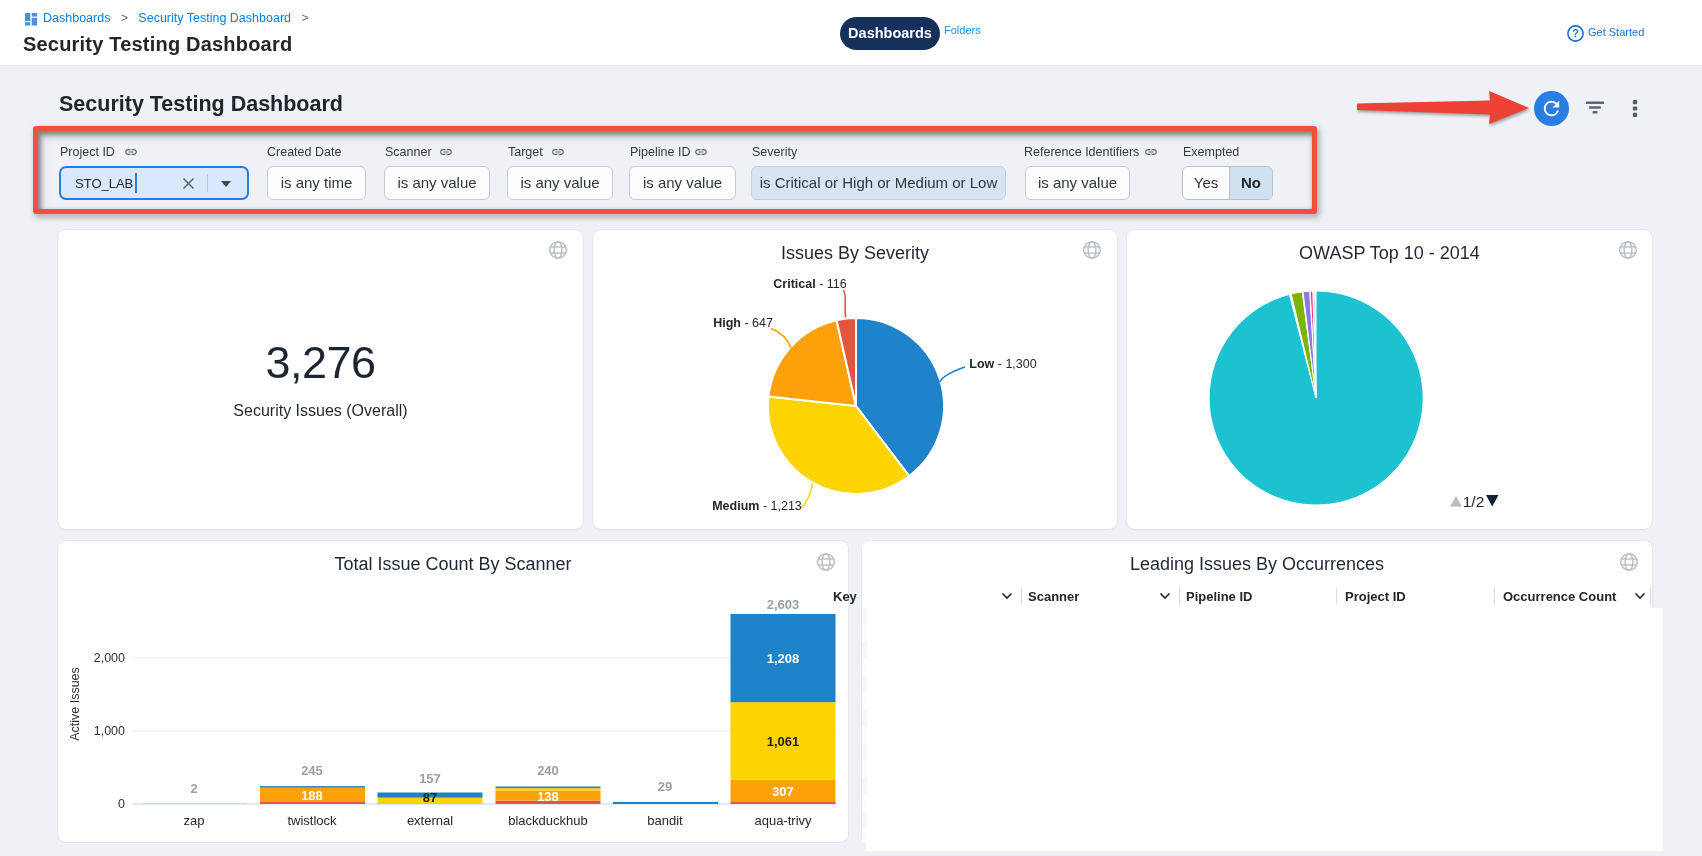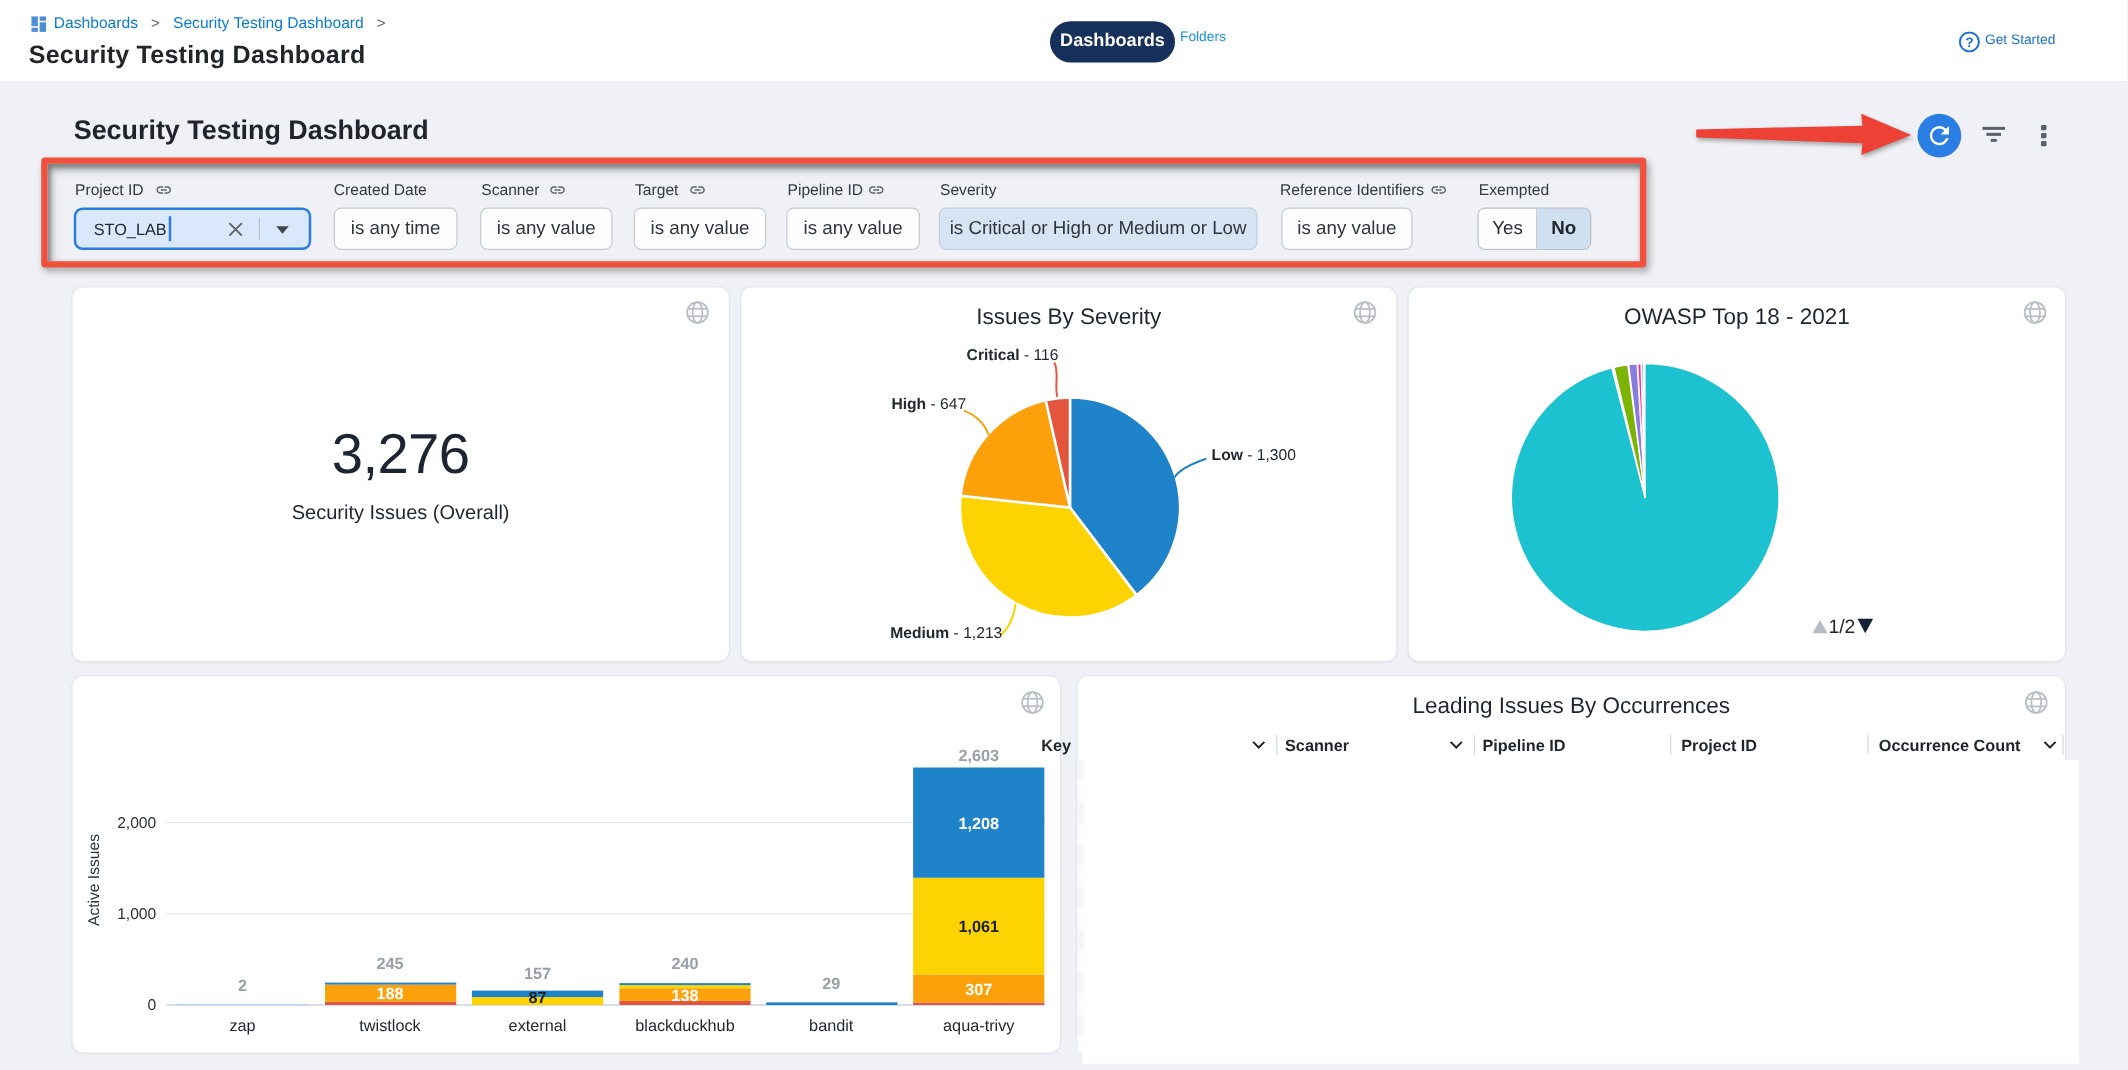--- a/index.html
+++ b/index.html
@@ -164,36 +164,37 @@
       <path d="M207 278.5 C 214 273, 218 263, 219.5 253" fill="none" stroke="#fdd402" stroke-width="1.6"></path>
       <path d="M372 137 C 357 142, 349 148, 346.5 152" fill="none" stroke="#1f83c9" stroke-width="1.6"></path>
       <text x="217" y="58" text-anchor="middle" font-size="12.5" fill="#22282e" font-family="Liberation Sans, sans-serif"><tspan font-weight="bold">Critical</tspan> - 116</text>
       <text x="150" y="97" text-anchor="middle" font-size="12.5" fill="#22282e" font-family="Liberation Sans, sans-serif"><tspan font-weight="bold">High</tspan> - 647</text>
       <text x="164" y="280" text-anchor="middle" font-size="12.5" fill="#22282e" font-family="Liberation Sans, sans-serif"><tspan font-weight="bold">Medium</tspan> - 1,213</text>
       <text x="410" y="138" text-anchor="middle" font-size="12.5" fill="#22282e" font-family="Liberation Sans, sans-serif"><tspan font-weight="bold">Low</tspan> - 1,300</text>
     </svg>
   </div>
 
   <div class="card" style="left:1127px;top:230px;width:525px;height:299px">
-    <div class="ctitle" style="top:13px">OWASP Top 18 - 2021</div>
+    <div class="ctitle" style="top:13px">OWASP Top 10 - 2014</div>
     <svg class="abs" style="left:0;top:0" width="525" height="299" viewBox="0 0 525 299">
       <g stroke="#fff" stroke-width="1" stroke-linejoin="round">
         <path d="M189 168 L189 61 A107 107 0 1 1 162.4 64.4 Z" fill="#1cc2cf"></path>
         <path d="M189 168 L164.2 63.9 A107 107 0 0 1 175.2 61.9 Z" fill="#7cb305"></path>
         <path d="M189 168 L176.0 61.8 A107 107 0 0 1 182.7 61.2 Z" fill="#8a7be0"></path>
         <path d="M189 168 L183.2 61.16 A107 107 0 0 1 185.8 61.05 Z" fill="#fb2d9a"></path>
         <path d="M189 168 L186.2 61.04 A107 107 0 0 1 187.7 61.01 Z" fill="#35c46c"></path>
       </g>
       <polygon points="323,276.5 335,276.5 329,266" fill="#b6bcc4"></polygon>
       <text x="346.5" y="276.5" text-anchor="middle" font-size="15.5" fill="#22272d" font-family="Liberation Sans, sans-serif">1/2</text>
       <polygon points="359,265 371.5,265 365.2,276.5" fill="#131f33"></polygon>
     </svg>
   </div>
 
   <div class="card" style="left:58px;top:541px;width:790px;height:301px">
+    <div class="ctitle" style="top:13px">Total Issue Count By Scanner</div>
     <svg class="abs" style="left:0;top:0" width="790" height="301" viewBox="0 0 790 301" font-family="Liberation Sans, sans-serif">
       <line x1="75" y1="117" x2="778" y2="117" stroke="#e7e9ed" stroke-width="1"></line>
       <line x1="75" y1="190" x2="778" y2="190" stroke="#e7e9ed" stroke-width="1"></line>
       <line x1="75" y1="263" x2="778" y2="263" stroke="#c9d3e4" stroke-width="1.2"></line>
       <text x="67" y="121" text-anchor="end" font-size="12.5" fill="#2c3238">2,000</text>
       <text x="67" y="194" text-anchor="end" font-size="12.5" fill="#2c3238">1,000</text>
       <text x="67" y="267" text-anchor="end" font-size="12.5" fill="#2c3238">0</text>
       <text x="21" y="163" text-anchor="middle" font-size="12.5" fill="#2c3238" transform="rotate(-90 21 163)">Active Issues</text>
 
       <rect x="83.5" y="262.6" width="105" height="0.4" fill="#9fc4e8"></rect>

